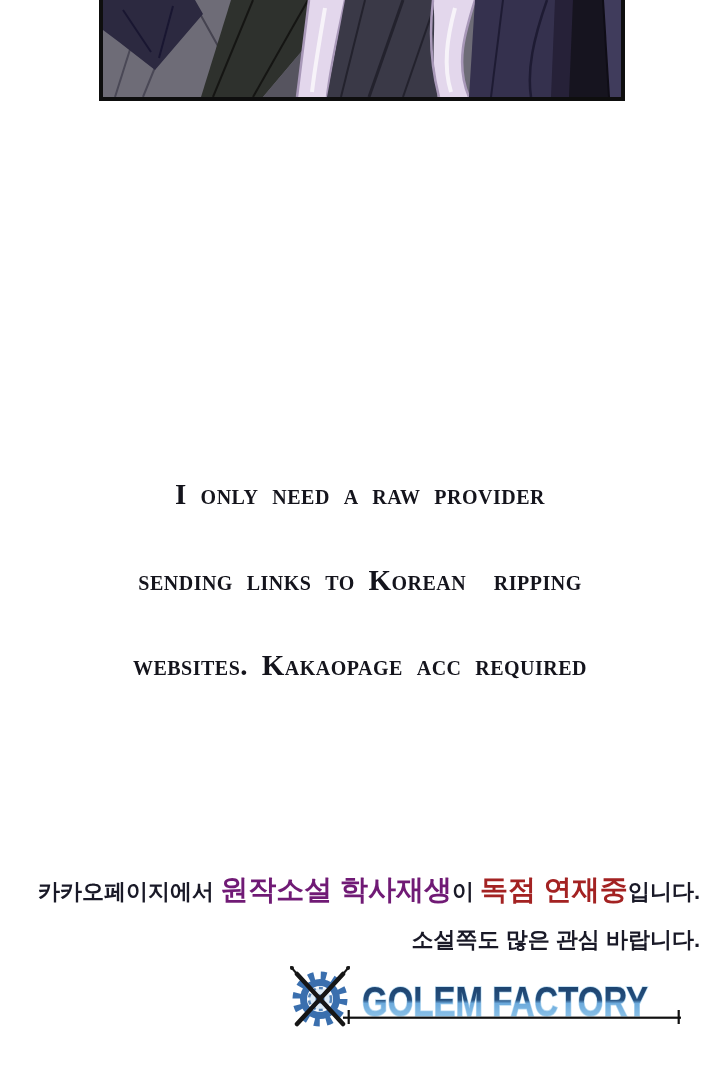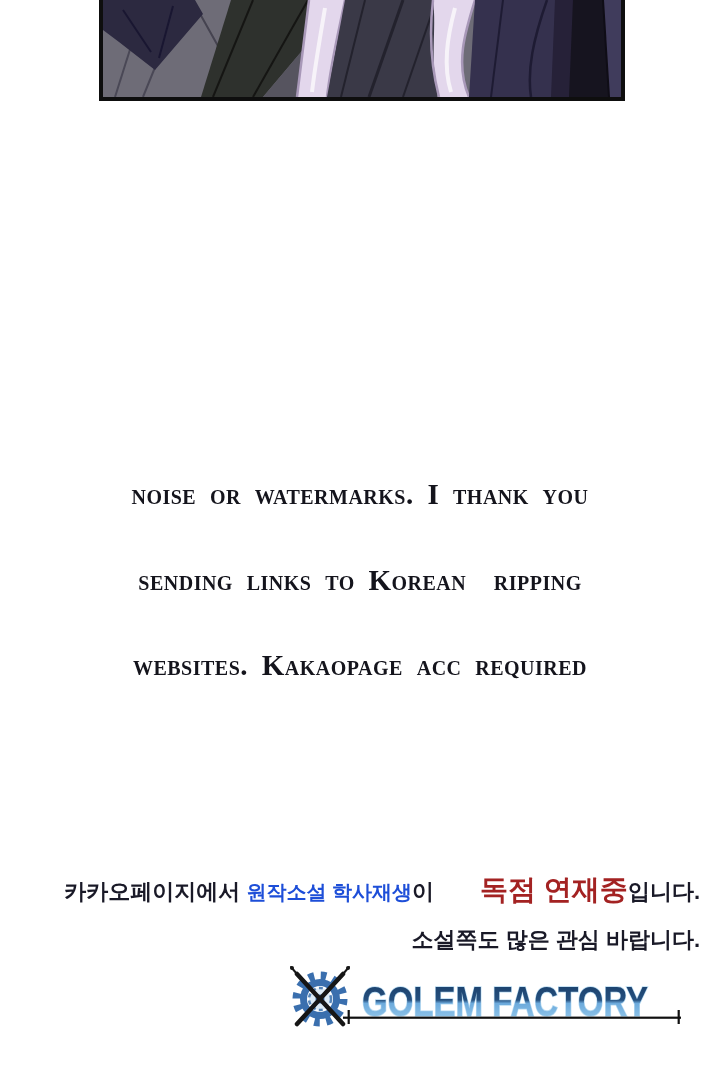--- a/index.html
+++ b/index.html
@@ -22,22 +22,22 @@
     font-variant:small-caps;font-size:29px;line-height:28.5px;
     letter-spacing:0.5px;word-spacing:6px;white-space:pre;
   }
   
   .kakao{
     position:absolute;right:20px;top:873px;text-align:right;
     font-family:"Liberation Sans",sans-serif;font-weight:700;color:#191927;
   }
   .kakao .line1{font-size:22px;line-height:34px;white-space:pre;}
   .kakao .line2{font-size:22px;line-height:26px;margin-top:18px;}
-  .kakao .big-blue{font-size:20px;color:#1d4ed8;}
-  .kakao .big-red{font-size:28px;color:#a32222;margin-left:40px;}
+  .kakao .big-blue{font-size:28px;color:#701a75;}
+  .kakao .big-red{font-size:28px;color:#a32222;}
   
   .logo{position:absolute;left:283px;top:958px;width:410px;height:86px;}
   .logo svg{display:block;width:410px;height:86px;}
   .logo text{
     font-family:"Liberation Sans",sans-serif;font-weight:700;
     paint-order:stroke fill;
   }
 </style>
 </head>
 <body>
@@ -83,21 +83,21 @@
     <path d="M444,0 C430,40 424,70 428,97" stroke="#1e1b33" stroke-width="2.5" fill="none"></path>
     <polygon points="452,0 470,0 470,97 448,97" fill="#262138"></polygon>
 
     <polygon points="470,0 518,0 518,97 466,97" fill="#16141f"></polygon>
     <polygon points="500,0 518,0 518,97 506,97" fill="#403c5c"></polygon>
     <path d="M500,0 L506,97" stroke="#0f0d16" stroke-width="2" fill="none"></path>
   </svg>
 </div>
 
 <div class="notice">
-  <div>noise or watermarks. I thank you</div>
+  <div>I only need a raw provider</div>
   <div>sending links to Korean  ripping</div>
   <div>websites. Kakaopage acc required</div>
   
 </div>
 
 <div class="kakao">
   <div class="line1"><span>카카오페이지에서 </span><span class="big-blue">원작소설 학사재생</span><span>이 </span><span class="big-red">독점 연재중</span><span>입니다.</span></div>
   <div class="line2">소설쪽도 많은 관심 바랍니다.</div>
 </div>
 

